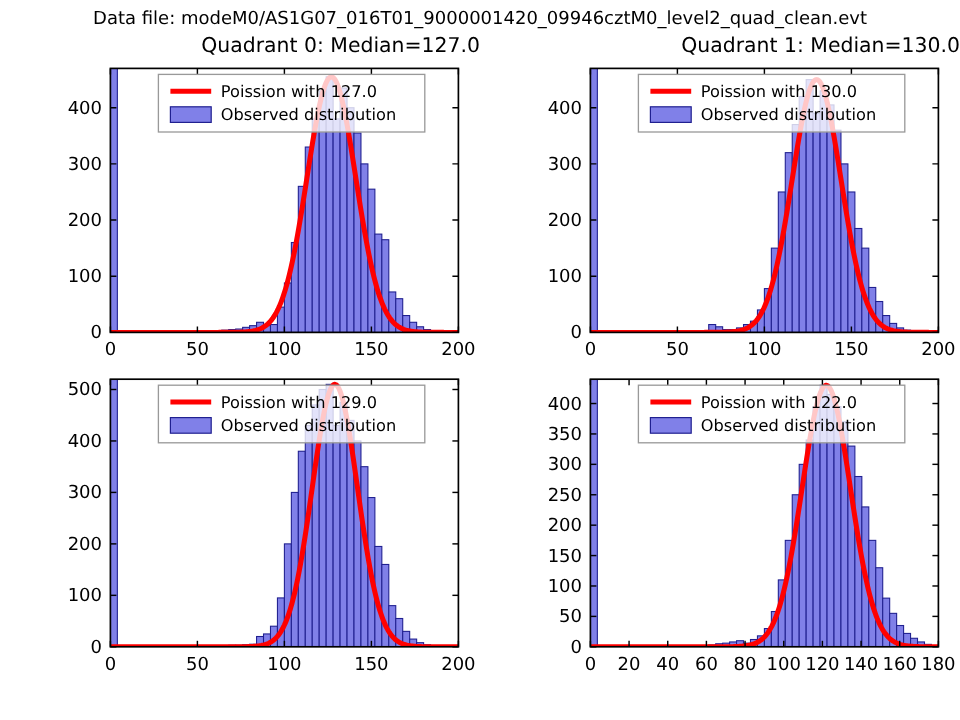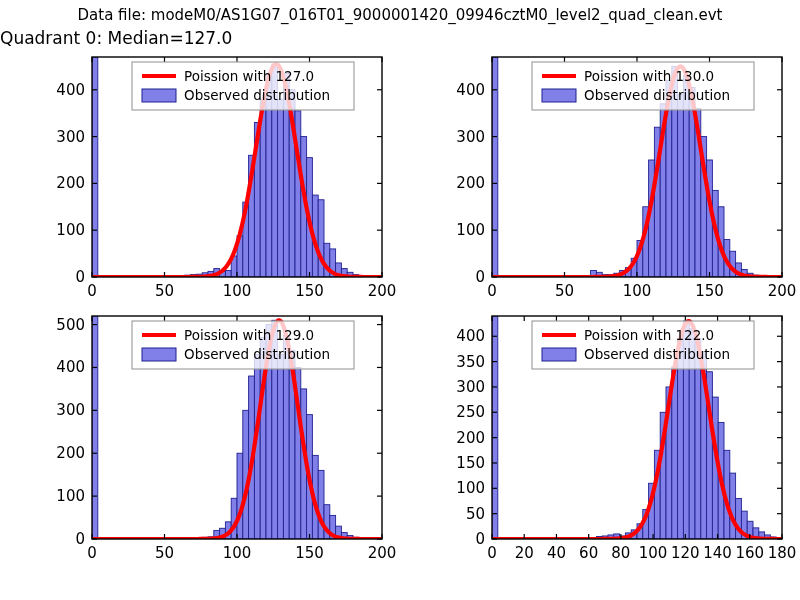--- a/index.html
+++ b/index.html
@@ -30,21 +30,21 @@
     font-family: "DejaVu Sans", sans-serif;
     white-space: nowrap;
   }
   .panel {
     position: absolute;
   }
   .panel-title {
     position: absolute;
     left: 0;
     width: 100%;
-    text-align: left;
+    text-align: right;
     font-size: 17px;
     color: #000000;
     white-space: nowrap;
   }
   .axes-svg {
     position: absolute;
     display: block;
   }
 </style>
 </head>
@@ -135,20 +135,21 @@
           <rect x="132" y="34" width="222" height="48" fill="#ffffff" fill-opacity="0.78" stroke="#999999" stroke-width="1.1"></rect>
           <line x1="142" y1="48" x2="176" y2="48" stroke="#ff0000" stroke-width="4.2" stroke-linecap="butt"></line>
           <text x="184" y="53" font-family="&quot;DejaVu Sans&quot;, sans-serif" font-size="13.5" fill="#000000">Poission with 127.0</text>
           <rect x="142" y="61" width="34" height="13" fill="#8080e8" stroke="#202090" stroke-width="1"></rect>
           <text x="184" y="72" font-family="&quot;DejaVu Sans&quot;, sans-serif" font-size="13.5" fill="#000000">Observed distribution</text>
         </g>
       </svg>
   </div>
 
   <div class="panel" style="left:400px; top:28px; width:400px; height:280px;">
+    <div class="panel-title" style="top:0px;">Quadrant 1: Median=130.0</div>
     <svg class="axes-svg" id="svg-1" width="400" height="280" style="left:0; top:0;">
         <defs>
           <clipPath id="clip-1">
             <rect x="92" y="29" width="290" height="220"></rect>
           </clipPath>
         </defs>
         <g clip-path="url(#clip-1)">
           <rect x="92" y="29" width="5.799999999999997" height="220" fill="#8080e8" stroke="#202090" stroke-width="0.9"></rect>
           <rect x="184.8" y="247.59574468085106" width="5.800000000000011" height="1.4042553191489446" fill="#8080e8" stroke="#202090" stroke-width="0.9"></rect>
           <rect x="190.60000000000002" y="242.4468085106383" width="5.7999999999999545" height="6.553191489361694" fill="#8080e8" stroke="#202090" stroke-width="0.9"></rect>

